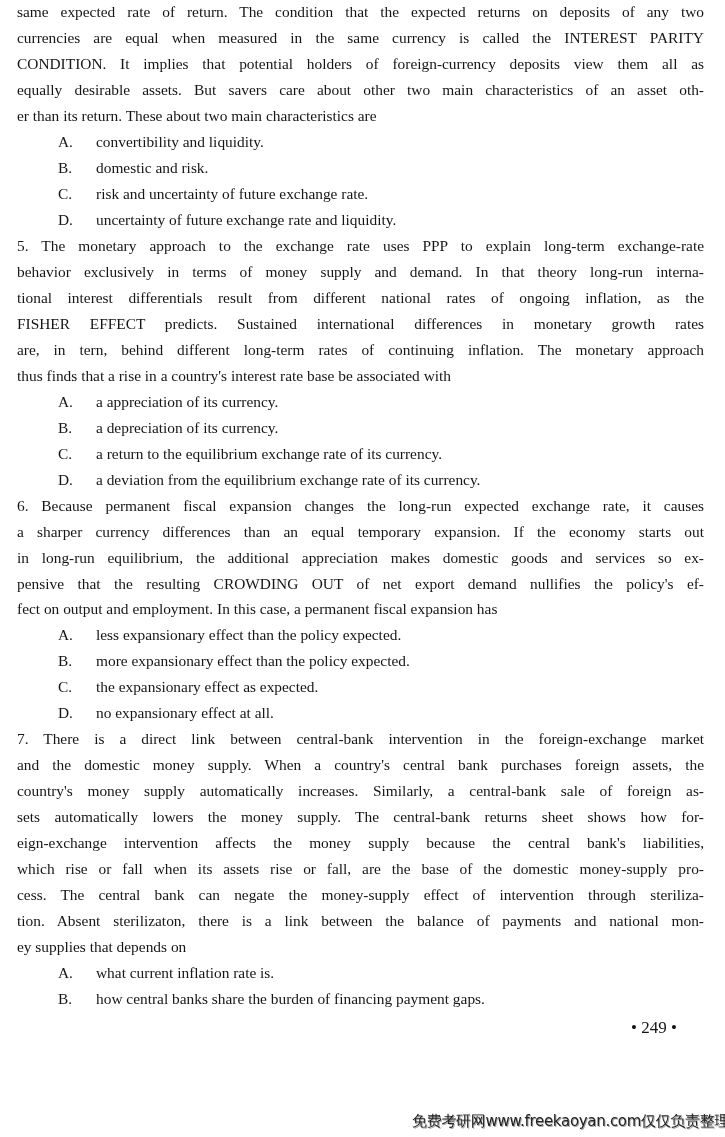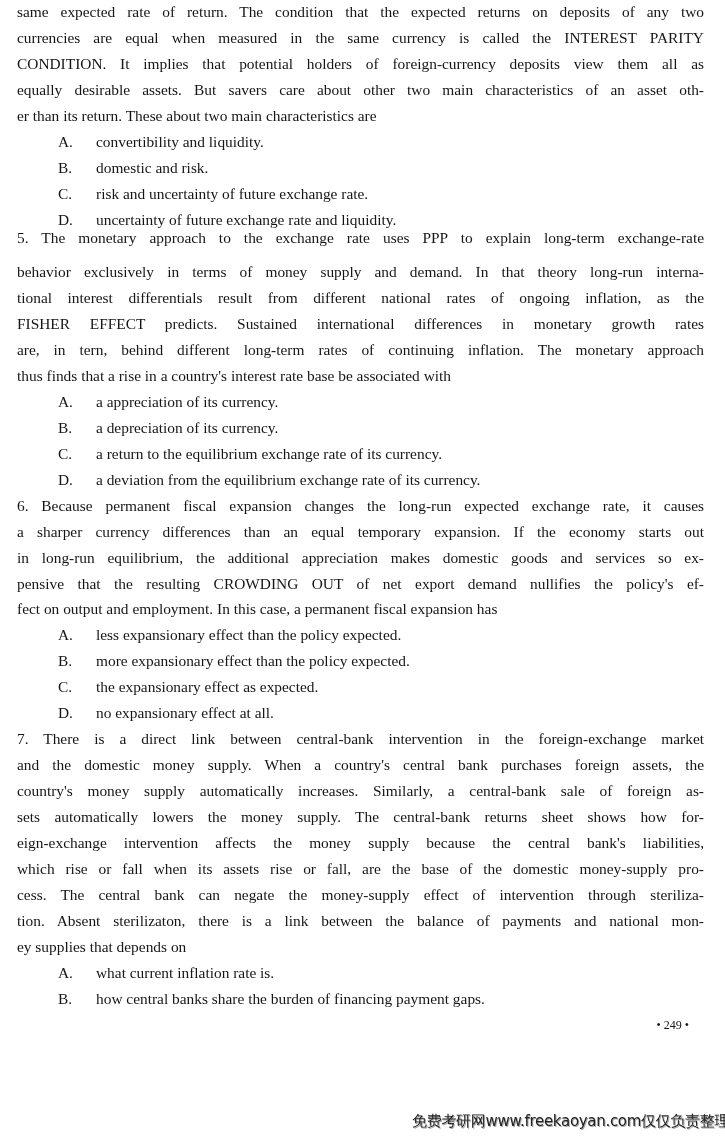--- a/index.html
+++ b/index.html
@@ -12,21 +12,21 @@
   .line {
     position: absolute; left: 17px; width: 687px;
     font-size: 15.4px; line-height: 20px; white-space: nowrap;
     text-align: justify; text-align-last: justify;
   }
   .line.last { text-align-last: left; }
   .opt {
     position: absolute; left: 50px; font-size: 15.4px; line-height: 20px; white-space: nowrap; margin-left: 8px;
   }
   .opt .letter { display: inline-block; width: 38px; }
-  .pagenum { position: absolute; right: 36px; top: 1018px; font-size: 12px; }
+  .pagenum { position: absolute; right: 48px; top: 1018px; font-size: 17px; }
   .watermark {
     position: absolute; left: 412px; top: 1112px; font-size: 15px;
     font-family: "DejaVu Sans", sans-serif; color: #222;
     text-shadow: 1px 1px 0 #aaa; white-space: nowrap; letter-spacing: -0.3px;
   }
 </style>
 </head>
 <body>
 
 <div class="page">
@@ -39,21 +39,21 @@
     <div class="line last" style="top:106px">er than its return.  These about two main characteristics are</div>
   </div>
   <div>
     <div class="opt" style="top:132px"><span class="letter">A.</span><span>convertibility and liquidity.</span></div>
     <div class="opt" style="top:158px"><span class="letter">B.</span><span>domestic and risk.</span></div>
     <div class="opt" style="top:184px"><span class="letter">C.</span><span>risk and uncertainty of future exchange rate.</span></div>
     <div class="opt" style="top:210px"><span class="letter">D.</span><span>uncertainty of future exchange rate and liquidity.</span></div>
   </div>
 
   <div>
-    <div class="line" style="top:228px">5. The monetary approach to the exchange rate uses PPP to explain long-term exchange-rate</div>
+    <div class="line" style="top:236px">5. The monetary approach to the exchange rate uses PPP to explain long-term exchange-rate</div>
     <div class="line" style="top:262px">behavior exclusively in terms of money supply and demand.  In that theory long-run interna-</div>
     <div class="line" style="top:288px">tional interest differentials result from different national rates of ongoing inflation, as the</div>
     <div class="line" style="top:314px">FISHER EFFECT predicts.  Sustained international differences in monetary growth rates</div>
     <div class="line" style="top:340px">are, in tern, behind different long-term rates of continuing inflation.  The monetary approach</div>
     <div class="line last" style="top:366px">thus finds that a rise in a country's interest rate base be associated with</div>
     <div class="opt" style="top:392px"><span class="letter">A.</span><span>a appreciation of its currency.</span></div>
     <div class="opt" style="top:418px"><span class="letter">B.</span><span>a depreciation of its currency.</span></div>
     <div class="opt" style="top:444px"><span class="letter">C.</span><span>a return to the equilibrium exchange rate of its currency.</span></div>
     <div class="opt" style="top:470px"><span class="letter">D.</span><span>a deviation from the equilibrium exchange rate of its currency.</span></div>
   </div>

